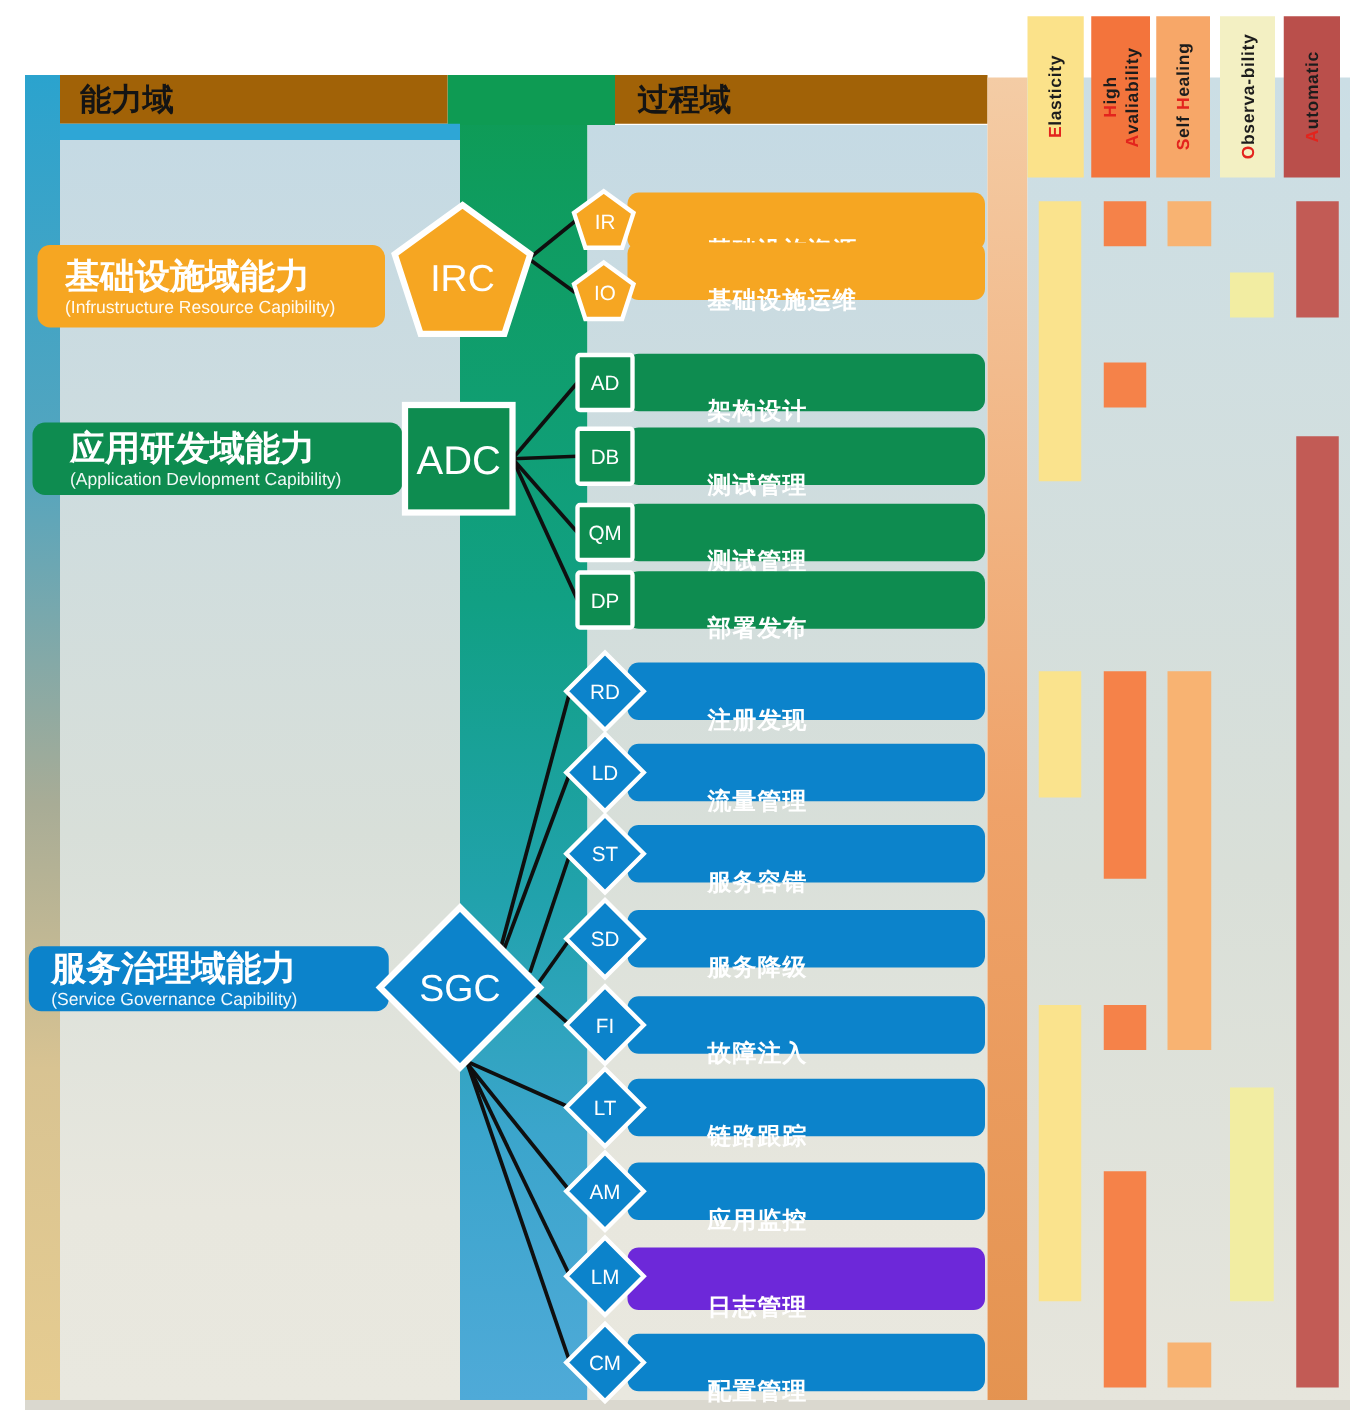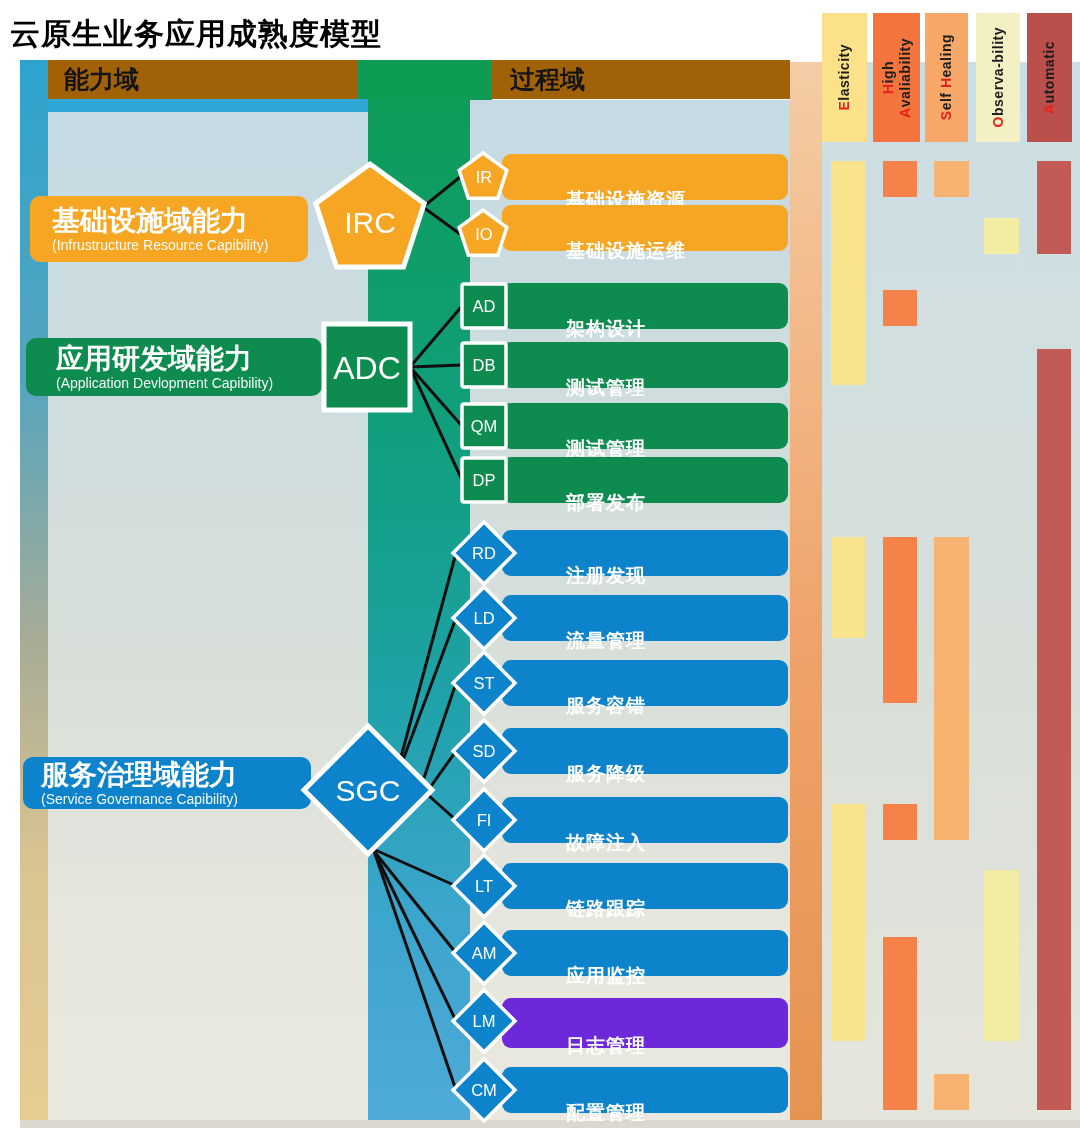--- a/index.html
+++ b/index.html
@@ -44,21 +44,20 @@
   .mbar{position:absolute;}
   
   #overlay{position:absolute;left:0;top:0;pointer-events:none;}
   #overlay text{font-family:"Liberation Sans","DejaVu Sans",sans-serif;fill:#fff;}
 </style>
 </head>
 <body>
 
 <div class="canvas">
 
-  <div class="abs title">云原生业务应用成熟度模型</div>
 
   <div class="abs strip-left"></div>
   <div class="abs band-center"></div>
   <div class="abs green-block"></div>
 
   <div class="abs hdr hdr-cap">
     <span>能力域</span>
   </div>
   <div class="abs hdr hdr-proc">
     <span>过程域</span>
@@ -82,21 +81,21 @@
       </div>
       <div class="cap-card" style="left: 23px; top: 757px; width: 288px; height: 52px; background: rgb(12, 131, 203); padding-left: 18px; box-sizing: border-box;">
         <div class="cap-name">服务治理域能力</div>
         <div class="cap-sub">(Service Governance Capibility)</div>
       </div>
     </div>
   <div id="rows">
       <div class="proc-bar" style="left: 502px; top: 154px; width: 286px; height: 46px; background: rgb(246, 166, 34);">
         <div class="proc-label">基础设施资源</div>
       </div>
-      <div class="proc-bar" style="left: 502px; top: 205px; width: 286px; height: 46px; background: rgb(246, 166, 34);">
+      <div class="proc-bar" style="left: 502px; top: 194px; width: 286px; height: 46px; background: rgb(246, 166, 34);">
         <div class="proc-label">基础设施运维</div>
       </div>
       <div class="proc-bar" style="left: 502px; top: 283px; width: 286px; height: 46px; background: rgb(14, 140, 80);">
         <div class="proc-label">架构设计</div>
       </div>
       <div class="proc-bar" style="left: 502px; top: 342px; width: 286px; height: 46px; background: rgb(14, 140, 80);">
         <div class="proc-label">测试管理</div>
       </div>
       <div class="proc-bar" style="left: 502px; top: 403px; width: 286px; height: 46px; background: rgb(14, 140, 80);">
         <div class="proc-label">测试管理</div>

